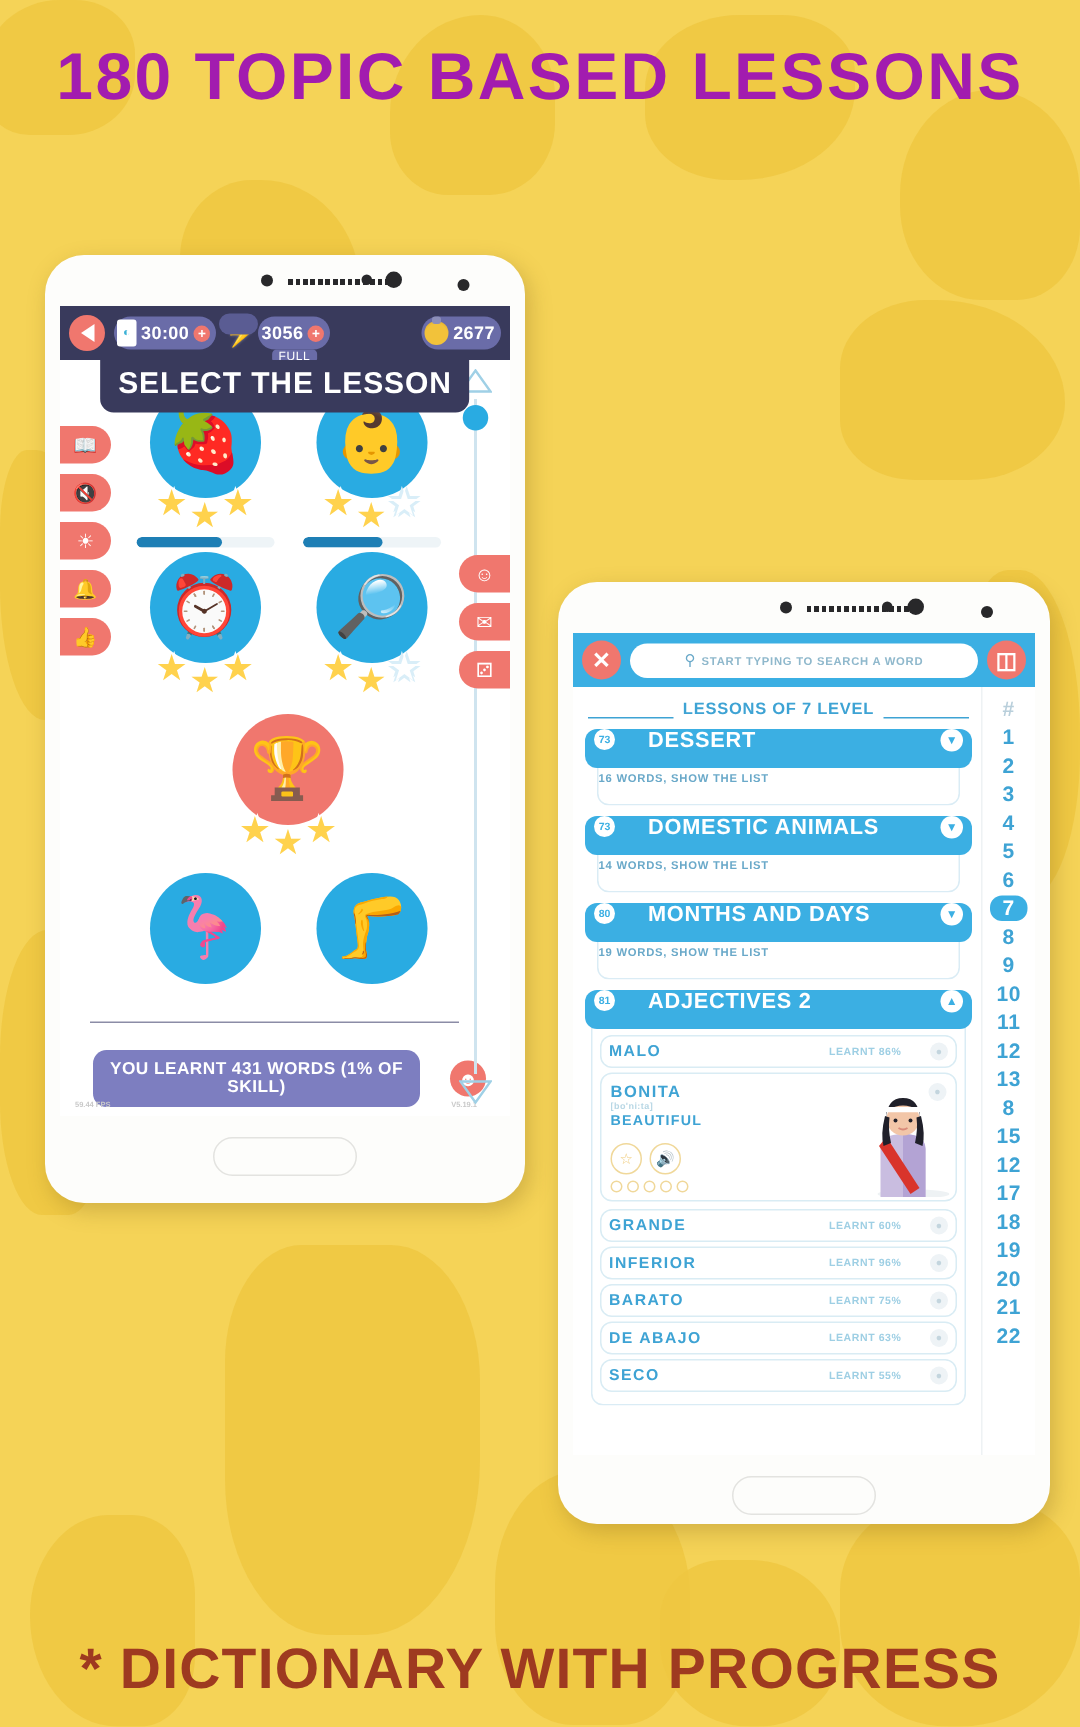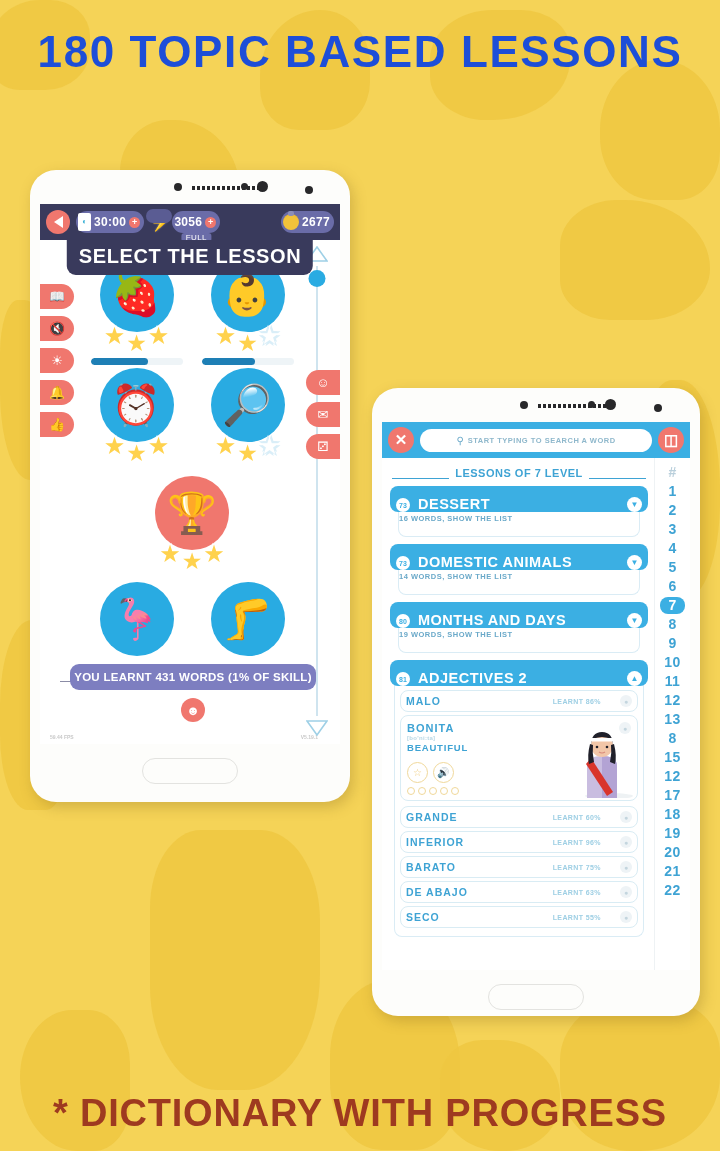--- a/index.html
+++ b/index.html
@@ -32,21 +32,21 @@
   .sil.b10{ left:20px; top:1010px; width:110px; height:141px; border-radius:50% 40% 35% 55%; }
   .sil.b11{ left:260px; top:10px; width:110px; height:120px; border-radius:55% 45% 40% 35%; }
   .sil.b12{ left:640px; top:380px; width:80px; height:220px; border-radius:40% 50% 45% 35%; }
   .sil.b13{ left:0px; top:620px; width:70px; height:190px; border-radius:45% 55% 35% 40%; }
   .sil.b14{ left:440px; top:1040px; width:120px; height:111px; border-radius:35% 50% 45% 50%; }
 
   
   .headline {
     position: absolute; top: 26px; left: 0; width: 720px;
     text-align: center;
-    color: #1d4ed8;
+    color: #a21caf;
     font-weight: 900;
     font-size: 44px;
     letter-spacing: 1.6px;
     line-height: 52px;
     z-index: 5;
   }
   .footline {
     position: absolute; bottom: 16px; left: 0; width: 720px;
     text-align: center;
     color: #9e3a20;
@@ -182,21 +182,21 @@
     display:flex; align-items:flex-end; gap:1px; z-index:3;
   }
   .st { font-size:24px; line-height:1; color:#ffd24d;
         text-shadow:-1.6px -1.6px 0 #fff,1.6px -1.6px 0 #fff,-1.6px 1.6px 0 #fff,1.6px 1.6px 0 #fff; }
   .st.mid { font-size:23px; position:relative; top:7px; }
   .st.off { color:#ffffff; text-shadow:-1.6px -1.6px 0 #d9eef8,1.6px -1.6px 0 #d9eef8,-1.6px 1.6px 0 #d9eef8,1.6px 1.6px 0 #d9eef8;}
 
   .trophy-row { grid-column: 1 / span 2; display:flex; justify-content:center; padding: 8px 0 6px;}
 
   .bottom-divider { position:absolute; left:20px; right:34px; bottom:62px; height:1.5px; background:#8b8ca6; }
-  .learnt-row { position:absolute; left:22px; right:16px; bottom:22px; display:flex; align-items:center; gap:8px;flex-direction:column;}
+  .learnt-row { position:absolute; left:22px; right:16px; bottom:6px; display:flex; align-items:center; gap:20px;}
   .learnt-pill {
     flex:1; background:#7d7ec0; color:#fff; font-weight:900; font-size:11.5px;
     letter-spacing:.3px; text-align:center; padding:7px 4px; border-radius:9px;
   }
   .learnt-av { width:24px;height:24px;border-radius:50%;background:#f0776e;
                display:flex;align-items:center;justify-content:center;color:#fff;font-size:13px;}
   .corner-txt { position:absolute; bottom:4px; font-size:5px; color:#c9c9c9; font-weight:700;}
   .corner-txt.l { left:10px; } .corner-txt.r { right:22px; }
 
   
@@ -218,21 +218,21 @@
   .num.hash { color:#b9cfdb; }
   .num.active { background:#3bafe3; color:#fff; border-radius:8px; padding:0 8px; }
 
   .level-hdr { display:flex; align-items:flex-end; gap:6px; padding:9px 2px 7px; }
   .level-hdr .ln { flex:1; height:1.5px; background:#3ea3d4; }
   .level-hdr .tx { color:#3ea3d4; font-weight:900; font-size:11px; letter-spacing:.5px; white-space:nowrap;}
 
   .topic { margin-bottom:7px; position:relative; }
   .topic-head {
     background:#3bafe3; border-radius:8px; height:26px;
-    display:flex; align-items:flex-end; padding:0 6px; gap:8px; position:relative; z-index:2;
+    display:flex; align-items:flex-start; padding:0 6px; gap:22px; position:relative; z-index:2;
   }
   .topic-ic { width:14px;height:14px;border-radius:50%;background:#fff;
               display:flex;align-items:center;justify-content:center;
               color:#3bafe3;font-size:7px;font-weight:900;flex:0 0 auto;}
   .topic-name { color:#fff; font-weight:900; font-size:14.5px; letter-spacing:.5px; flex:1;}
   .topic-chev { width:15px;height:15px;border-radius:50%;background:#fff;
                 display:flex;align-items:center;justify-content:center;
                 color:#3bafe3;font-size:8px;flex:0 0 auto;}
   .topic-sub {
     margin:-9px 8px 0; border:1.3px solid #daecf5; border-top:none;

